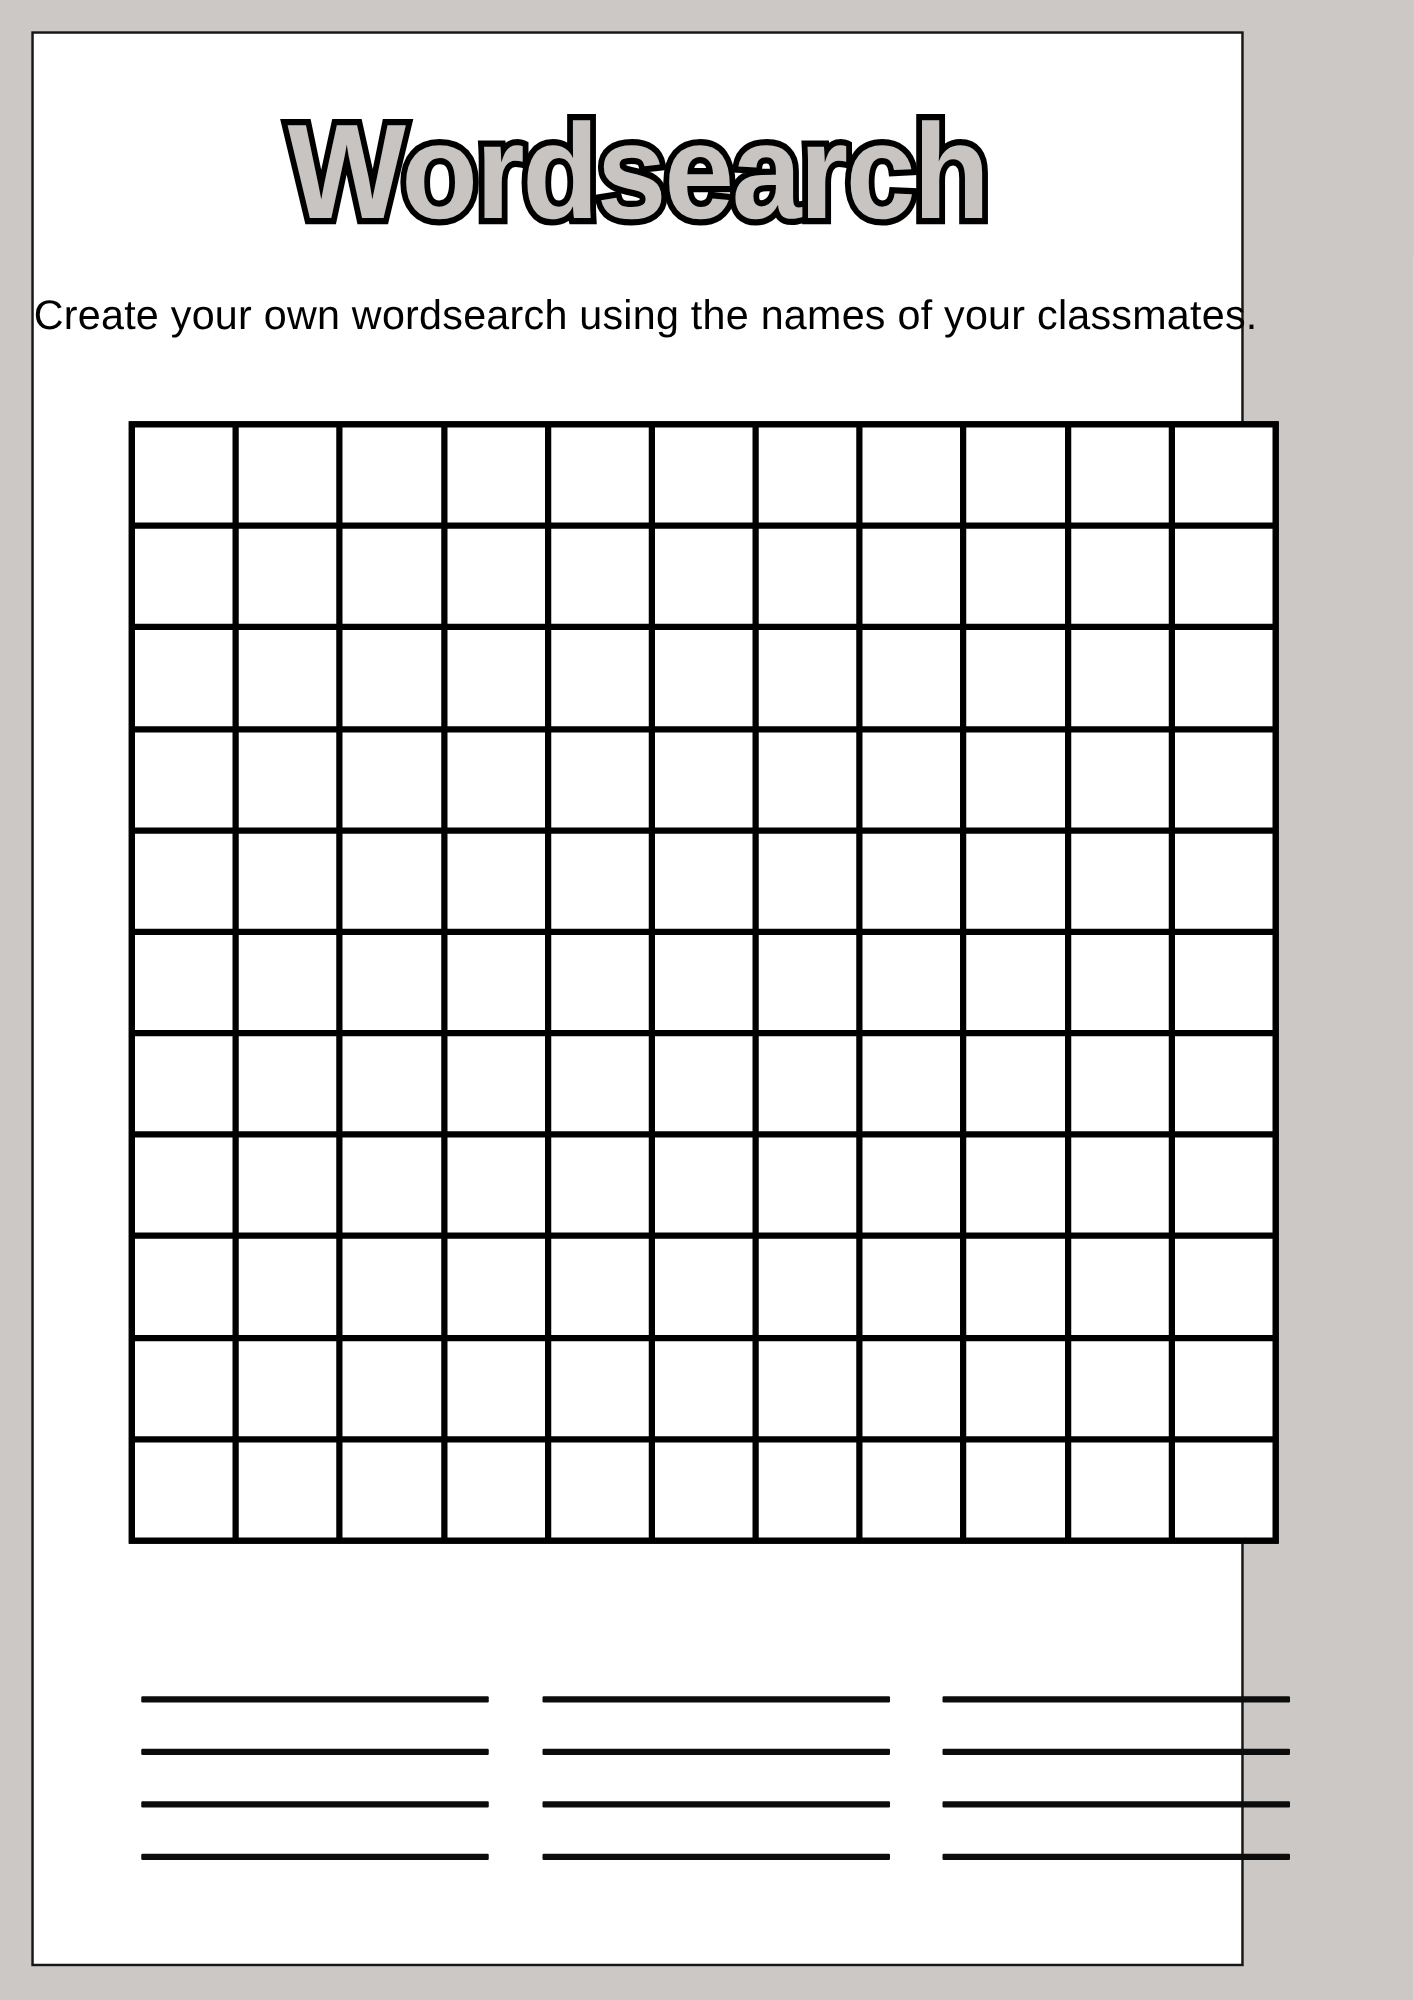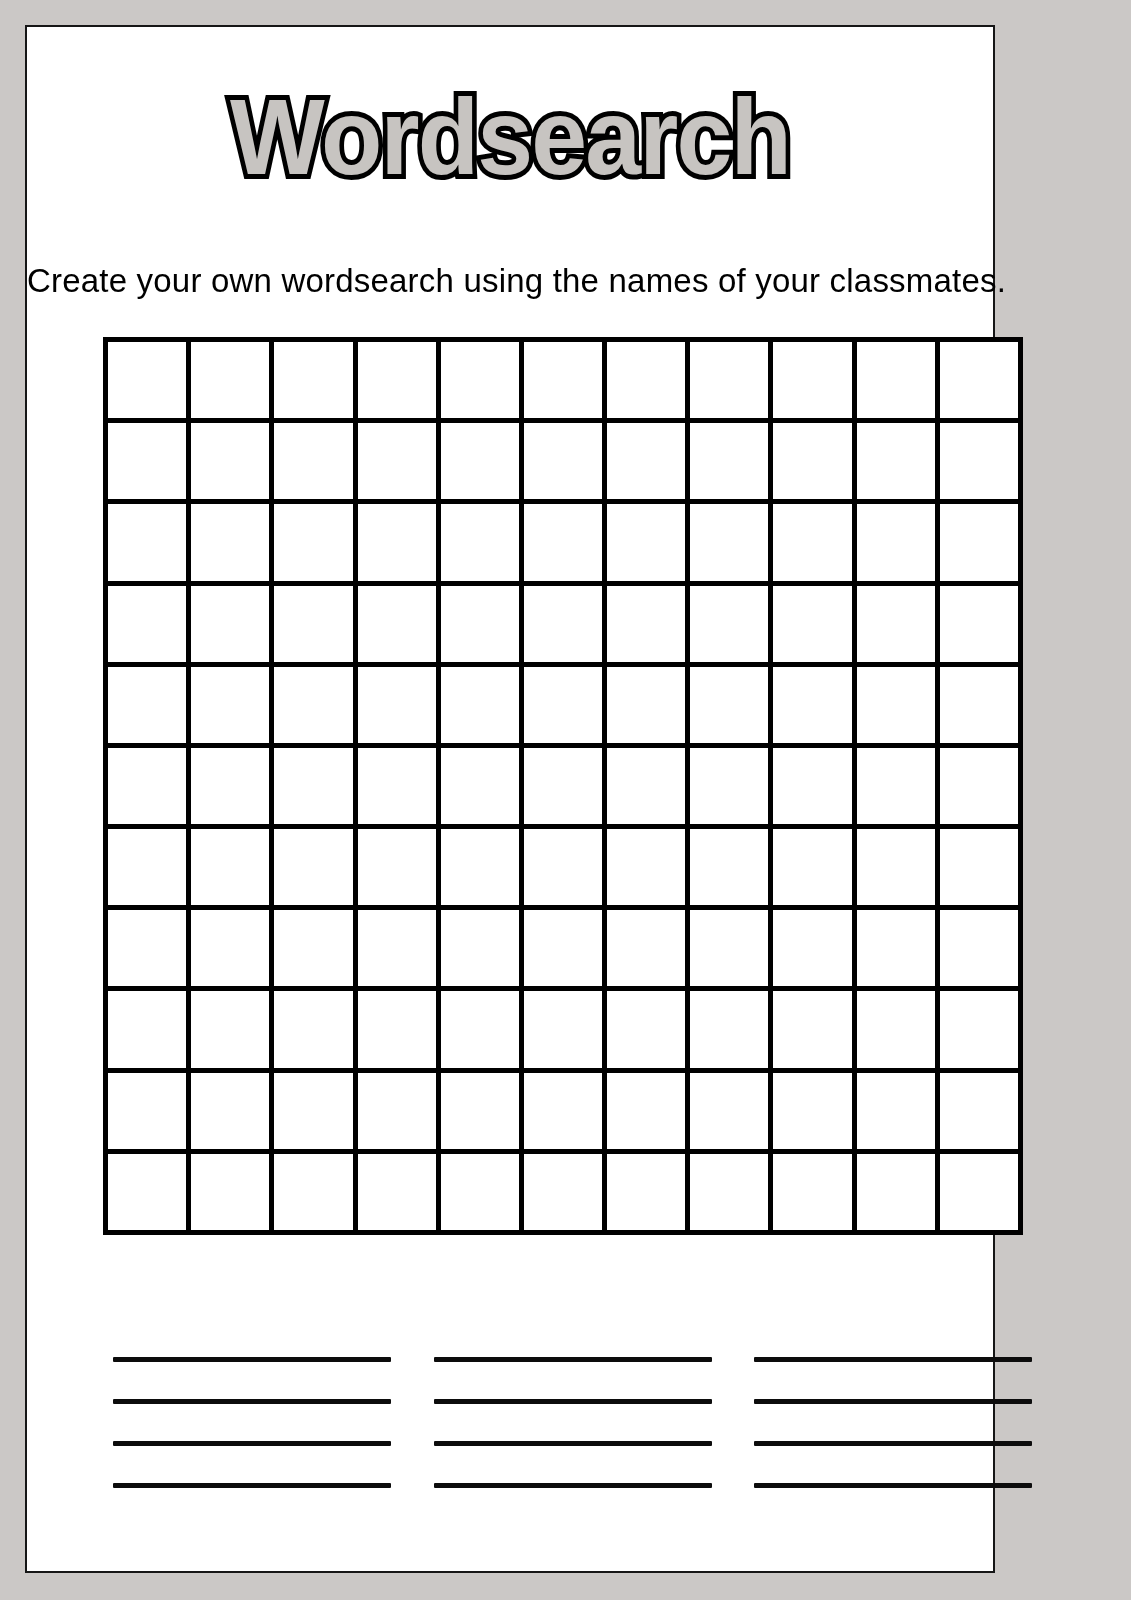--- a/index.html
+++ b/index.html
@@ -45,21 +45,21 @@
     -webkit-text-stroke:10px var(--title-outline);
     color:var(--title-outline);
   }
   .title-fill{
     position:relative;
     color:var(--title-fill);
   }
   
   .instructions{
     position:absolute;
-    top:235px;left:0;right:0;
+    top:206px;left:0;right:0;
     text-align:center;
     font-size:33px;
     font-weight:400;
     letter-spacing:0.2px;
     color:var(--text-color);
     white-space:nowrap;
   }
   
   .grid{
     position:absolute;

